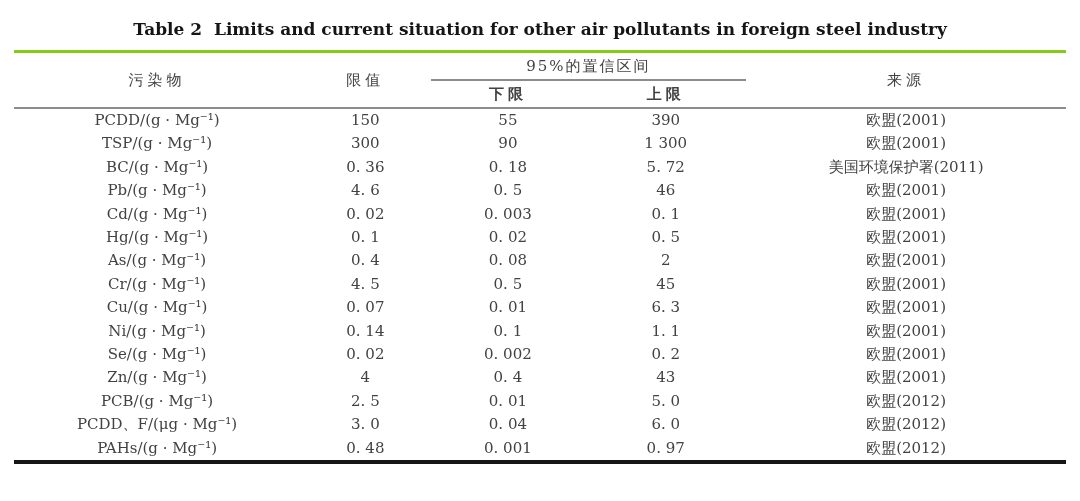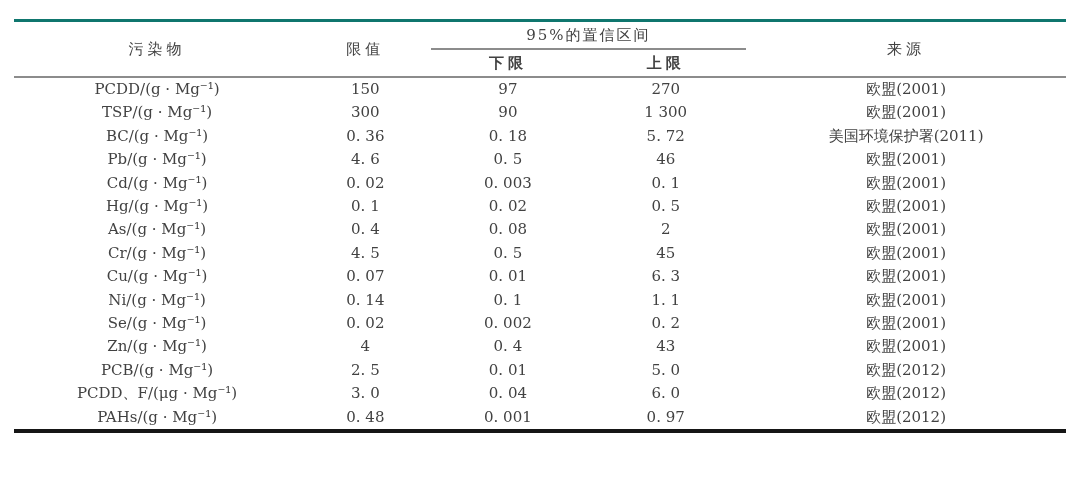--- a/index.html
+++ b/index.html
@@ -35,21 +35,21 @@
     color: #151515;
     line-height: 24px;
     margin-top: 7px;
     white-space: pre-wrap;
   }
   table.data-table {
     width: 1052px;
     margin: 9px 14px 0 14px;
     border-collapse: collapse;
     table-layout: fixed;
-    border-top: 3px solid #0f766e;
+    border-top: 3px solid #84cc16;
     border-bottom: 4px solid #161616;
   }
   col.c1 { width: 27.2%; }
   col.c2 { width: 12.4%; }
   col.c3 { width: 14.7%; }
   col.c4 { width: 15.3%; }
   col.c5 { width: 30.4%; }
   th, td {
     padding: 0;
     text-align: center;
@@ -68,20 +68,21 @@
   tbody td {
     height: 23.4px;
     line-height: 23.4px;
     white-space: pre;
   }
 </style>
 </head>
 <body>
 
 <div class="titles">
+  <div class="title-en">Table 2  Limits and current situation for other air pollutants in foreign steel industry</div>
 </div>
 
 <table class="data-table">
   <colgroup>
     <col class="c1">
       <col class="c2">
       <col class="c3">
       <col class="c4">
       <col class="c5">
   </colgroup>
@@ -94,22 +95,22 @@
     </tr>
     <tr>
       <th class="th-sub">下限</th>
       <th class="th-sub">上限</th>
     </tr>
   </thead>
   <tbody>
     <tr>
       <td>PCDD/(g · Mg⁻¹)</td>
       <td>150</td>
-      <td>97</td>
-      <td>270</td>
+      <td>55</td>
+      <td>390</td>
       <td>欧盟(2001)</td>
     </tr>
     <tr>
       <td>TSP/(g · Mg⁻¹)</td>
       <td>300</td>
       <td>90</td>
       <td>1 300</td>
       <td>欧盟(2001)</td>
     </tr>
     <tr>

